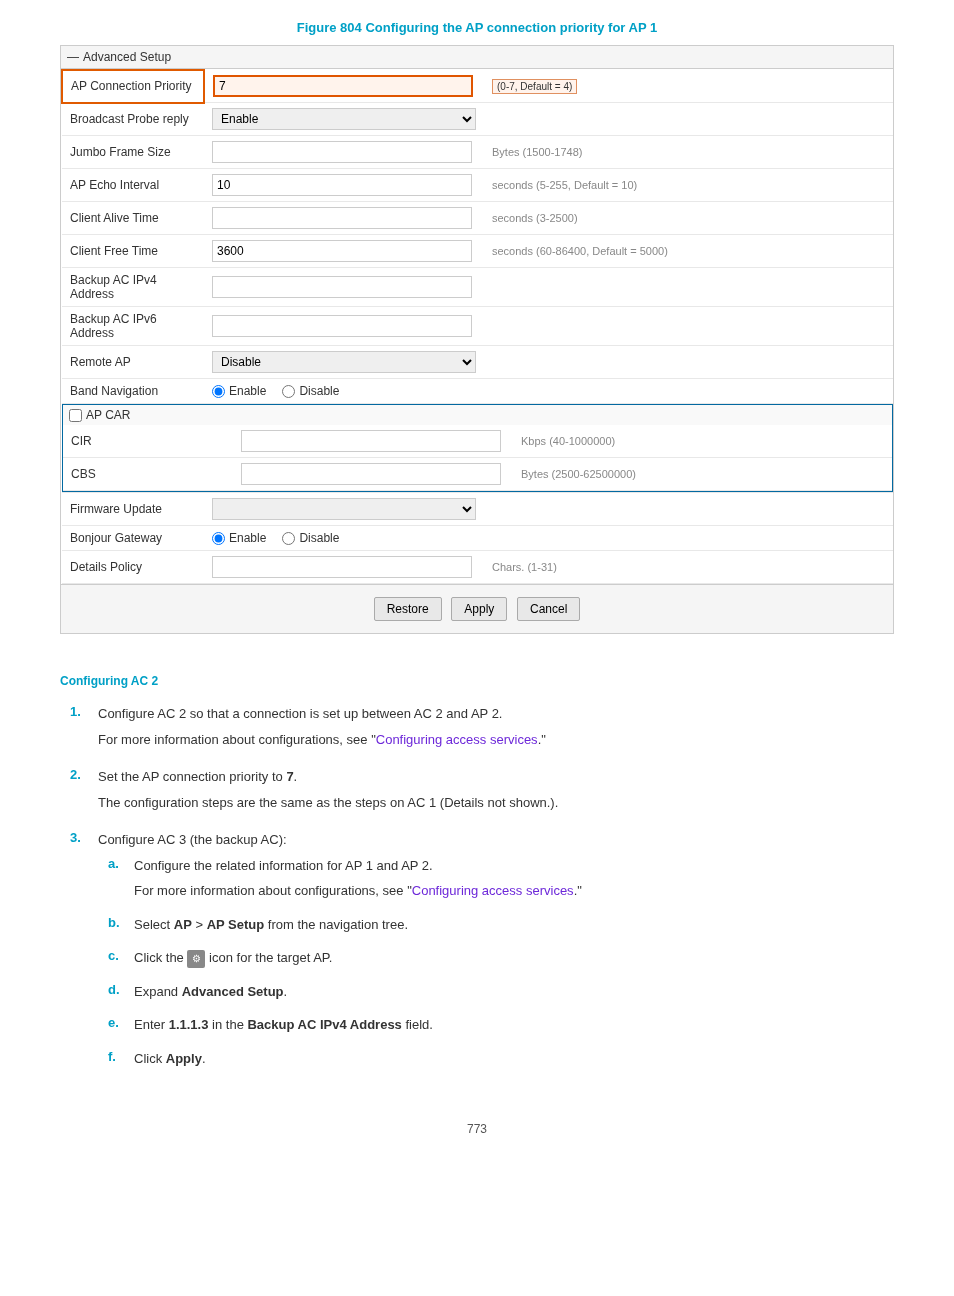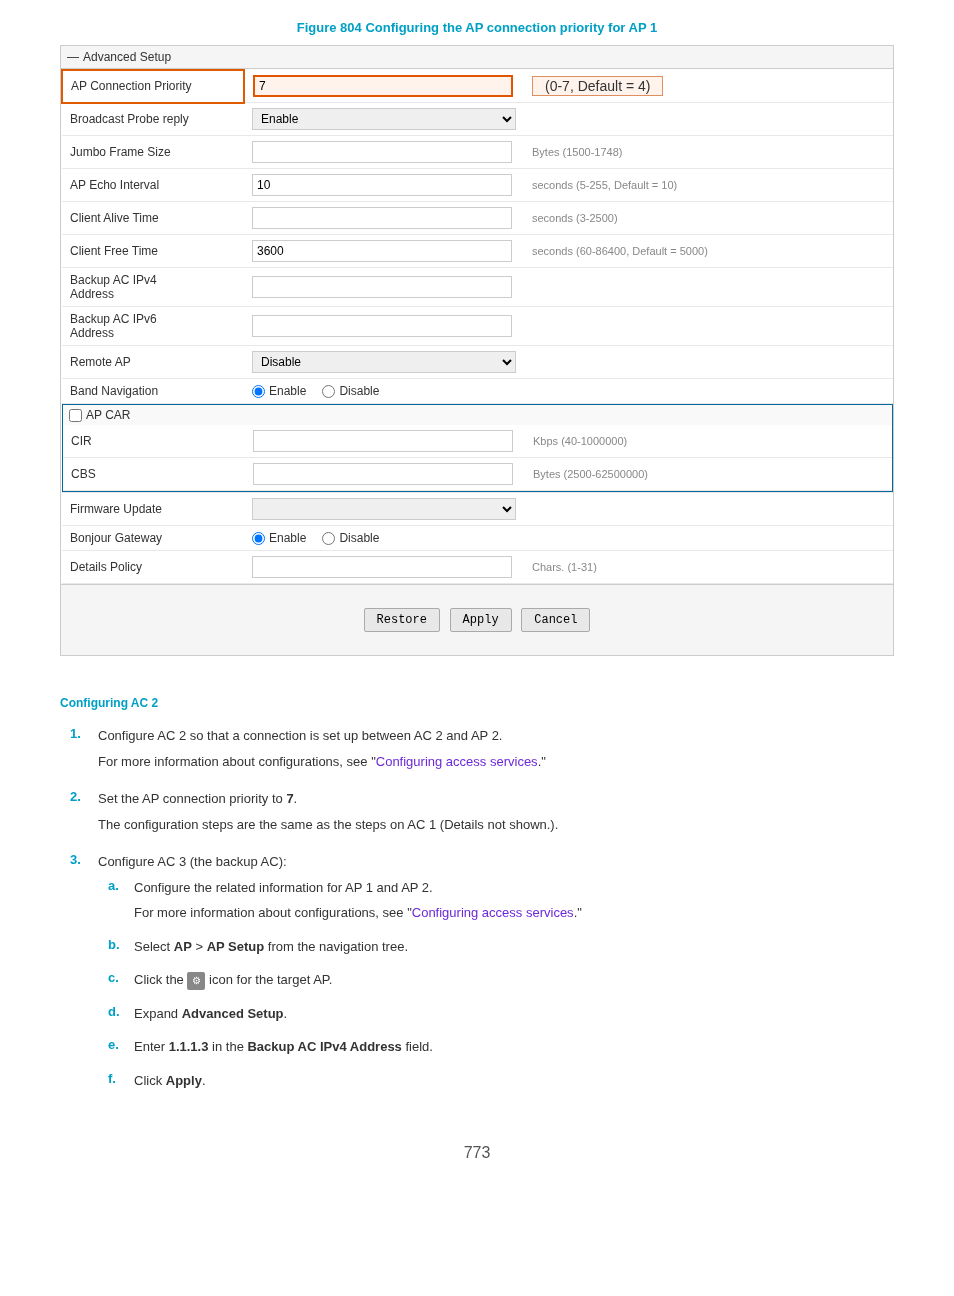--- a/index.html
+++ b/index.html
@@ -40,21 +40,21 @@
       width: 100%;
       border-collapse: collapse;
     }
     table.config-table td {
       padding: 5px 8px;
       vertical-align: middle;
       font-size: 12px;
       border-bottom: 1px solid #e8e8e8;
     }
     table.config-table td:first-child {
-      width: 182px;
+      width: 142px;
       color: #333;
       font-weight: normal;
     }
     table.config-table td:nth-child(2) {
       width: 280px;
     }
     table.config-table td:nth-child(3) {
       color: #888;
       font-size: 11px;
     }
@@ -107,23 +107,22 @@
       padding: 8px;
       background: #f5f5f5;
       border-top: 1px solid #ccc;
     }
     .btn {
       padding: 4px 12px;
       font-size: 12px;
       border: 1px solid #aaa;
       background: #e8e8e8;
       cursor: pointer;
-      margin: 15px 3px;
+      margin: 4px 3px;
       border-radius: 2px;
-      font-family: Liberation Mono, monospace;
     }
 
     
     .section-heading {
       color: #00a0c6;
       font-size: 12px;
       font-weight: bold;
       margin-bottom: 16px;
       margin-top: 10px;
     }
@@ -185,32 +184,32 @@
       position: relative;
       font-size: 10px;
       text-align: center;
       line-height: 18px;
       color: #fff;
     }
     .page-number {
       text-align: center;
       margin-top: 40px;
       color: #555;
-      font-size: 16px;
+      font-size: 12px;
     }
     
     .priority-highlight {
       border: 2px solid #e05500 !important;
       background: #fff3ec;
     }
     .hint-highlight {
       background: #fff3ec;
       border: 1px solid #e09060;
-      padding: 1px 12px;
-      font-size: 14px;
+      padding: 1px 4px;
+      font-size: 10px;
       color: #333;
     }
   </style>
 </head>
 <body>
 
 
 
 
 <p class="figure-title">Figure 804 Configuring the AP connection priority for AP 1</p>

